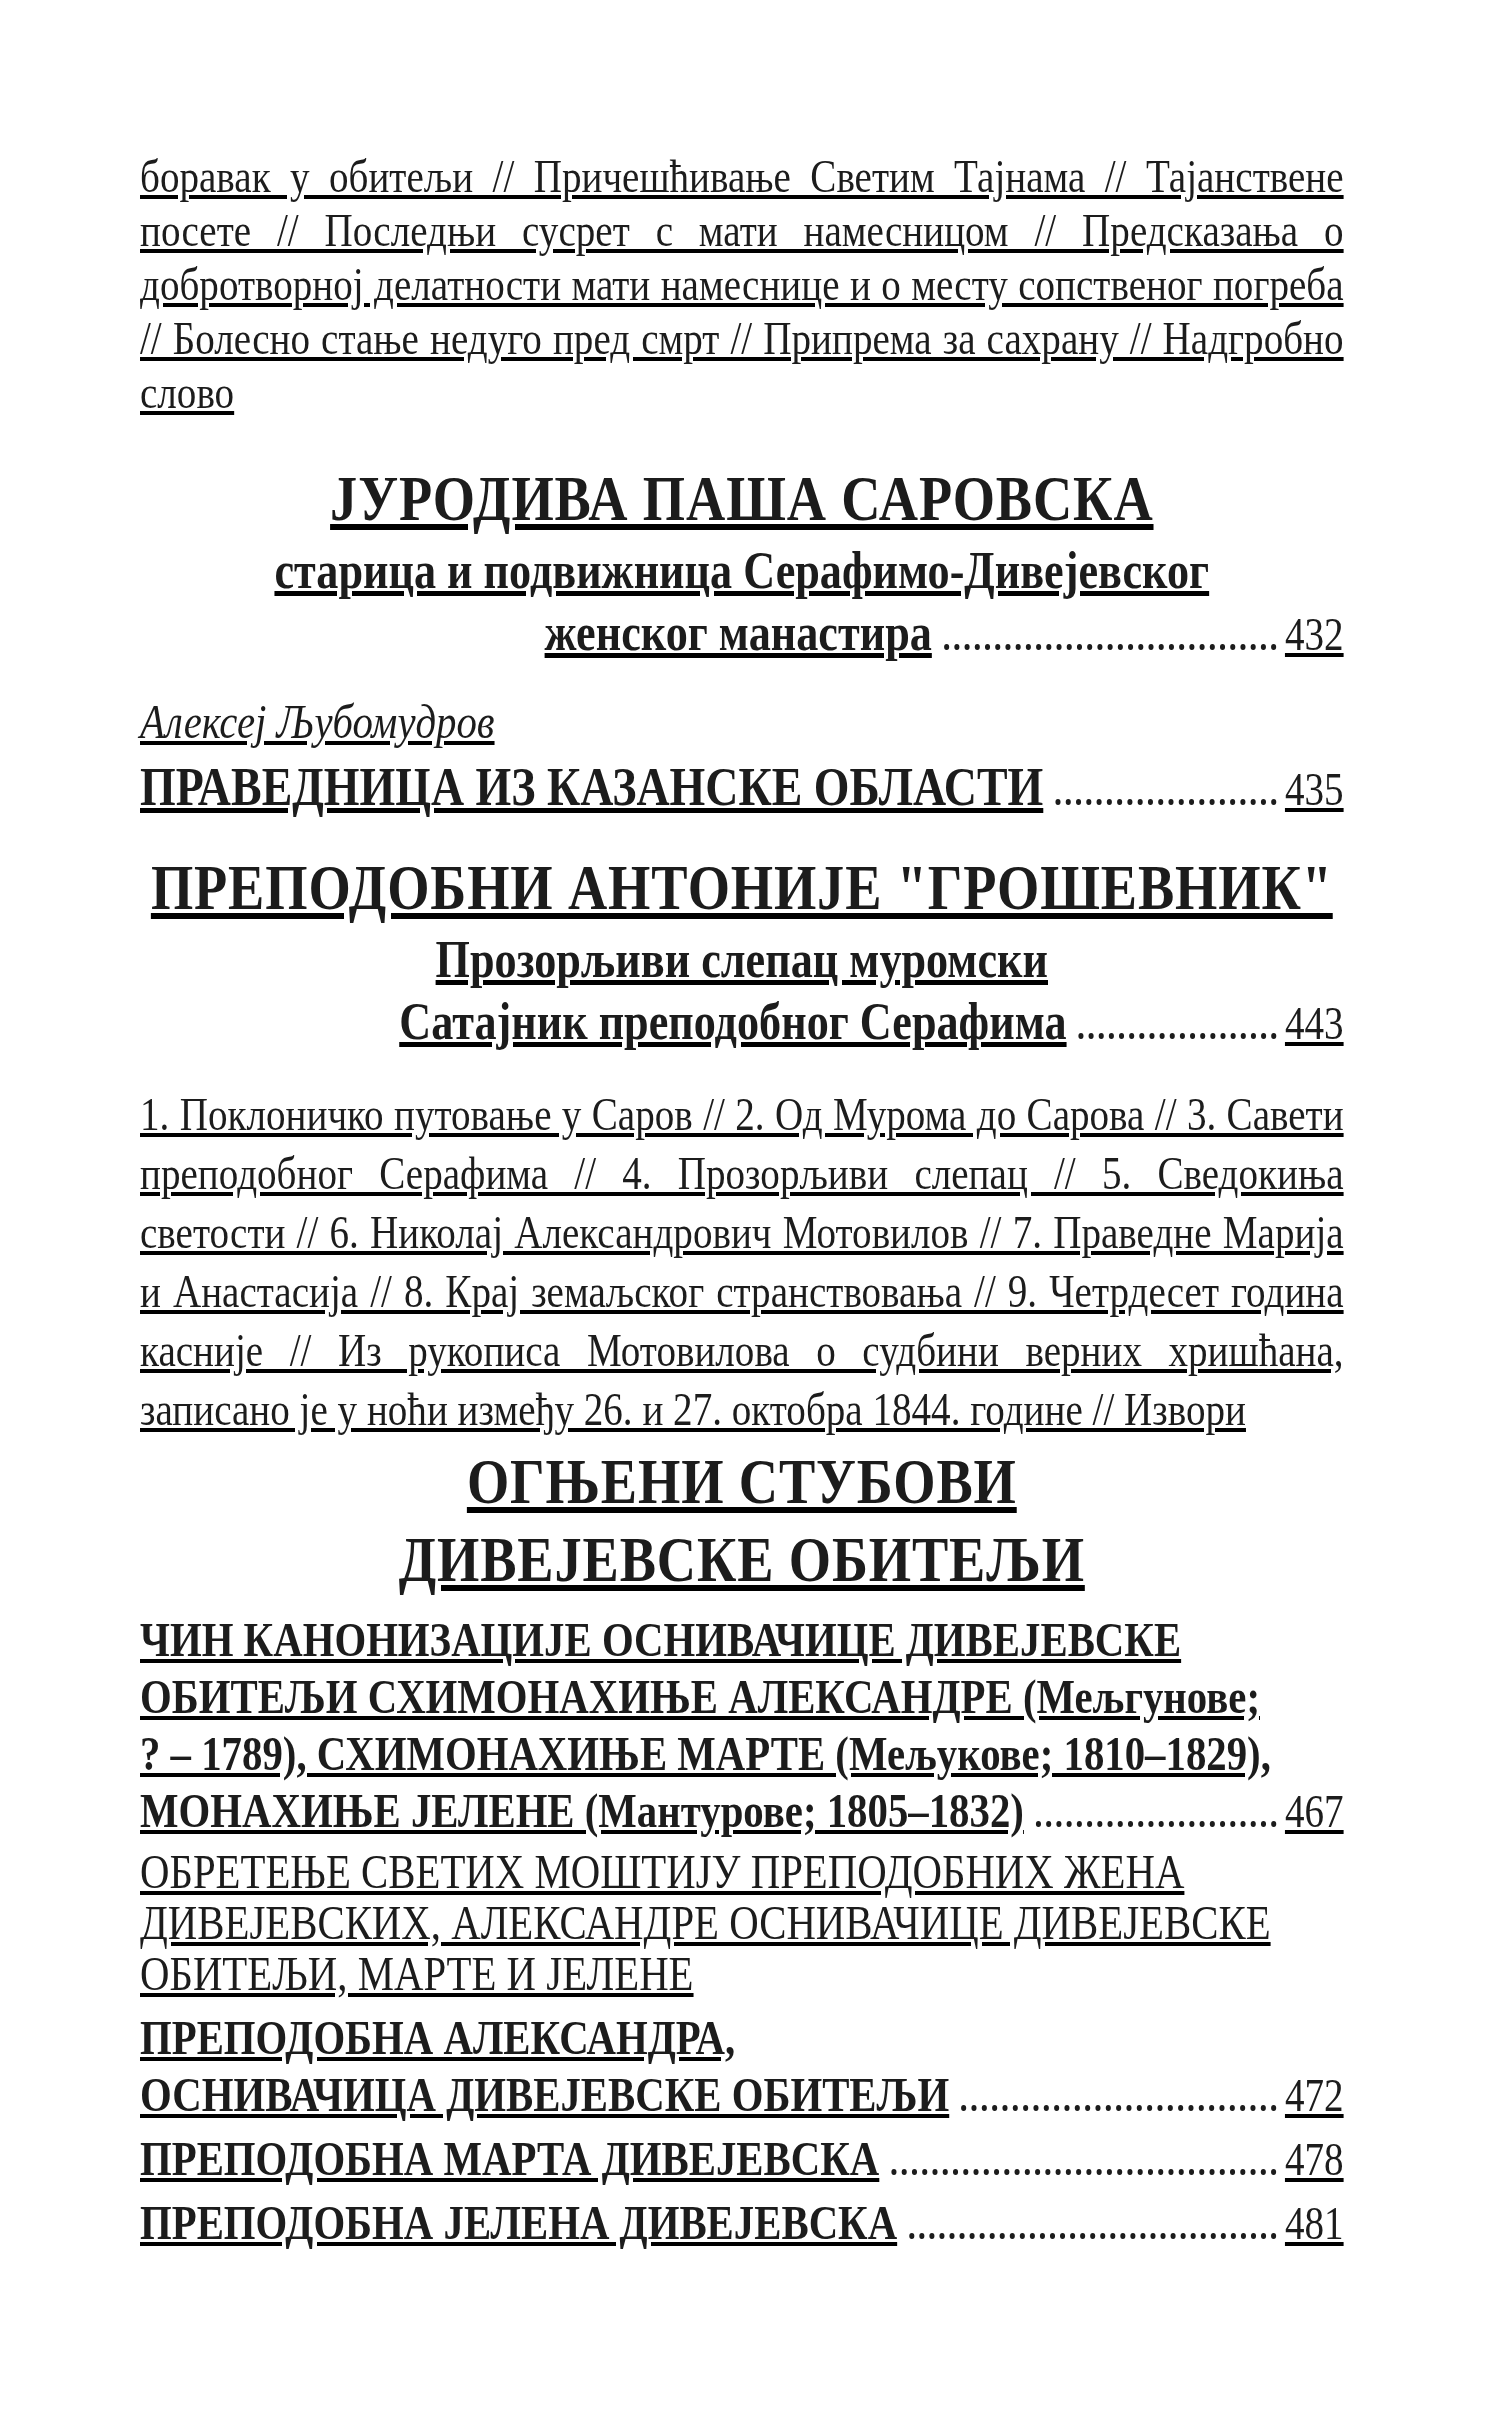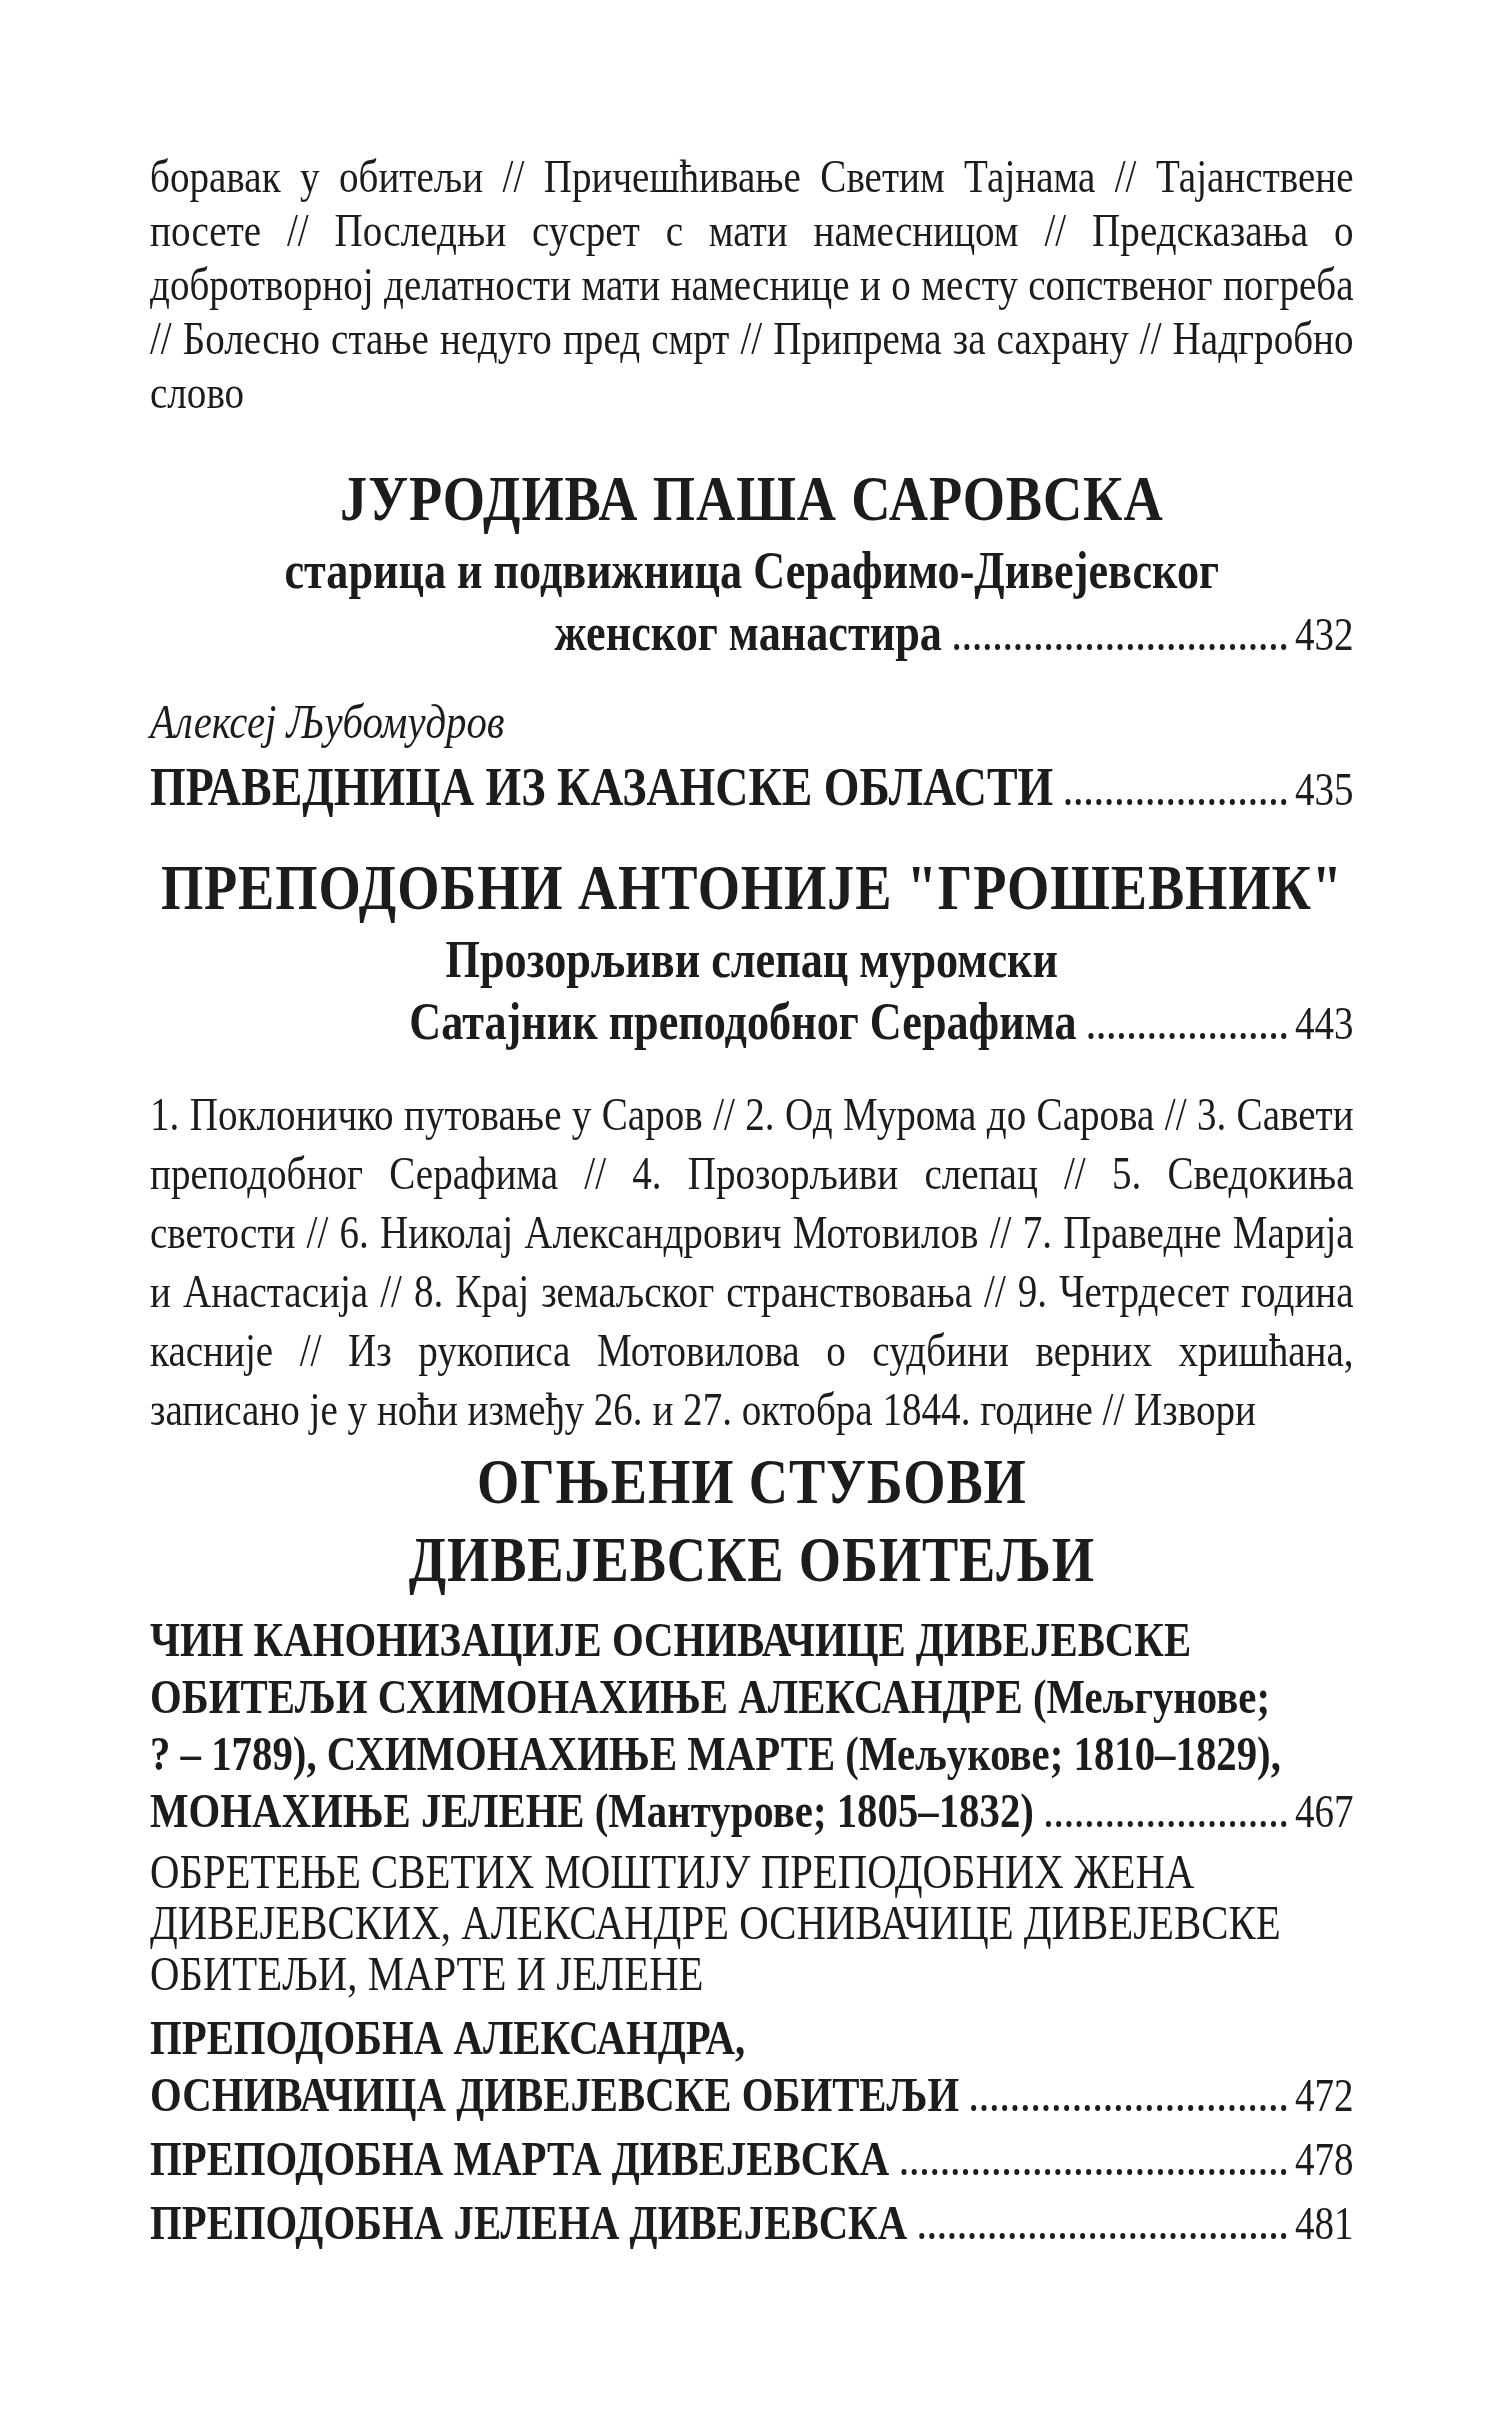--- a/index.html
+++ b/index.html
@@ -9,22 +9,23 @@
     font-family: "Liberation Serif", serif;
   }
   .sheet {
     position: relative;
     width: 1500px; height: 2421px;
     background: #ffffff;
     overflow: hidden;
   }
   .column {
     position: absolute;
-    left: 150px; top: 0;
+    left: 140px; top: 0;
     width: 1204px;
+    text-decoration: underline;
   }
   
   .condense {
     width: 1416px;
     transform: scaleX(0.85);
     transform-origin: 0 0;
     color: #1c1c1c;
   }
 
   .para { font-size: 46px; line-height: 54px; text-align: justify; margin: 0; }

